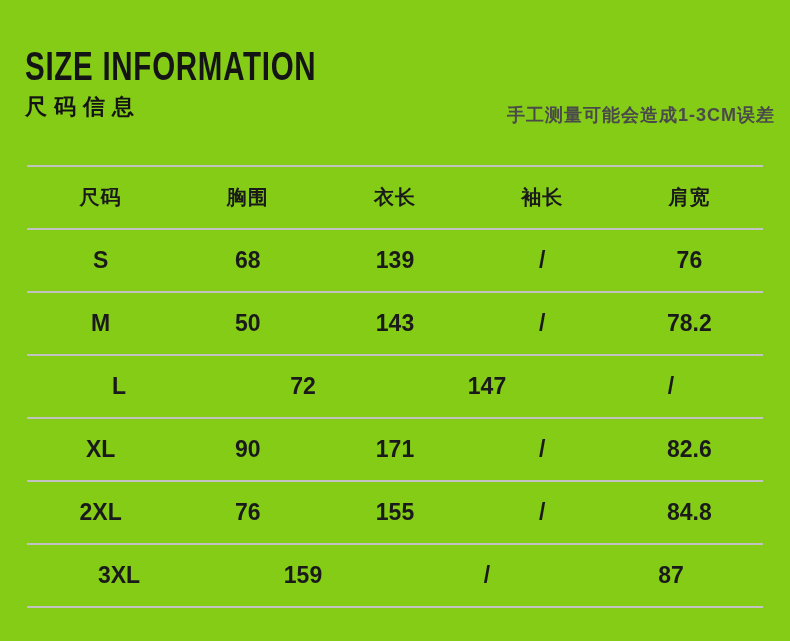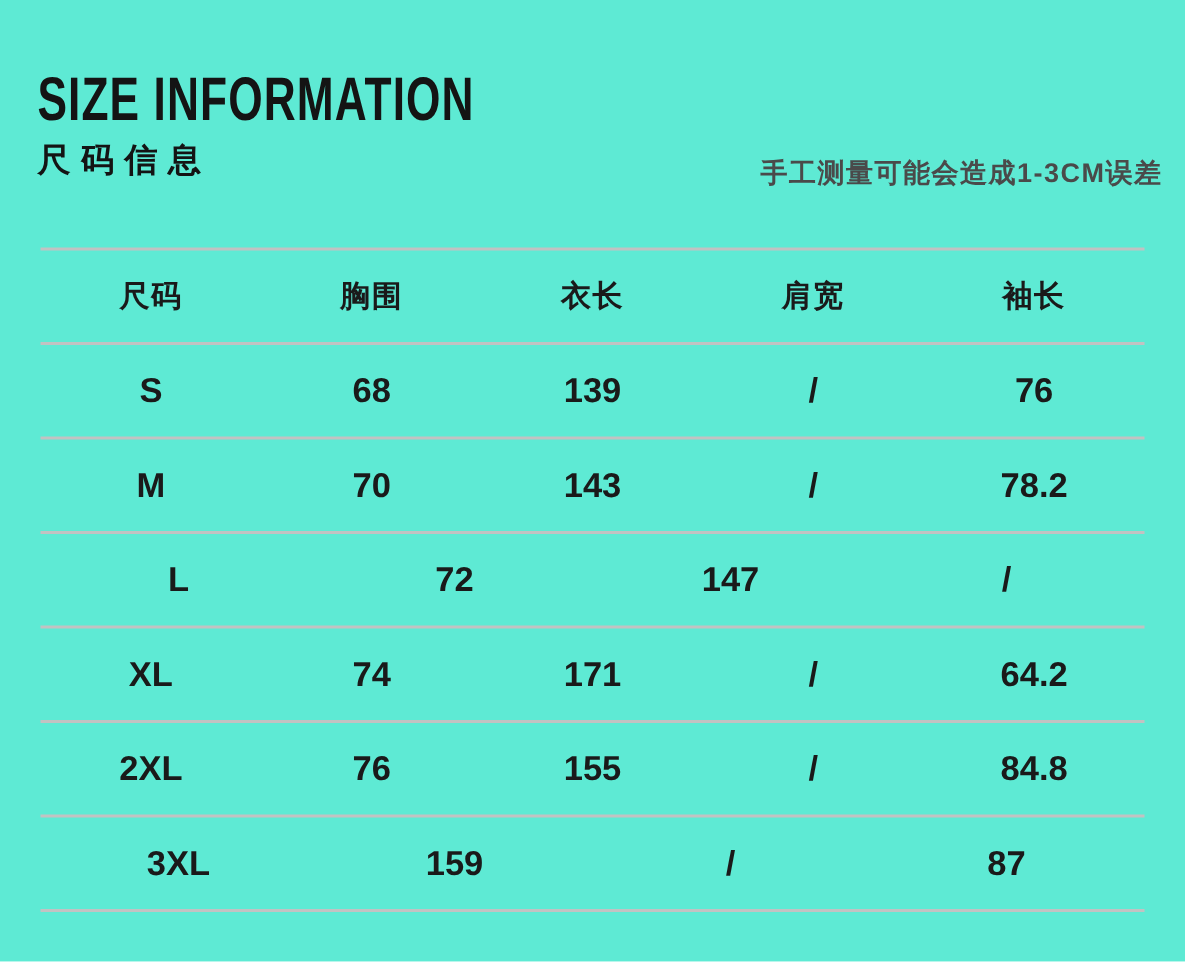--- a/index.html
+++ b/index.html
@@ -5,21 +5,21 @@
   html, body {
     margin: 0;
     padding: 0;
     background: #ffffff;
     font-family: "Liberation Sans", sans-serif;
   }
   .page {
     position: relative;
     width: 790px;
     height: 641px;
-    background: #5eead4;
+    background: #84cc16;
     overflow: hidden;
   }
   
   .titles {
     position: absolute;
     left: 25px;
     top: 46px;
   }
   .title-en {
     display: inline-block;
@@ -93,53 +93,53 @@
   </div>
 
   <div class="note">手工测量可能会造成1-3CM误差</div>
 
   <div class="size-table">
 
     <div class="row head">
       <div class="cell">尺码</div>
       <div class="cell">胸围</div>
       <div class="cell">衣长</div>
+      <div class="cell">袖长</div>
       <div class="cell">肩宽</div>
-      <div class="cell">袖长</div>
     </div>
 
     <div class="row data">
       <div class="cell">S</div>
       <div class="cell">68</div>
       <div class="cell">139</div>
       <div class="cell">/</div>
       <div class="cell">76</div>
     </div>
 
     <div class="row data">
       <div class="cell">M</div>
-      <div class="cell">70</div>
+      <div class="cell">50</div>
       <div class="cell">143</div>
       <div class="cell">/</div>
       <div class="cell">78.2</div>
     </div>
 
     <div class="row data">
       <div class="cell">L</div>
       <div class="cell">72</div>
       <div class="cell">147</div>
       <div class="cell">/</div>
     </div>
 
     <div class="row data">
       <div class="cell">XL</div>
-      <div class="cell">74</div>
+      <div class="cell">90</div>
       <div class="cell">171</div>
       <div class="cell">/</div>
-      <div class="cell">64.2</div>
+      <div class="cell">82.6</div>
     </div>
 
     <div class="row data">
       <div class="cell">2XL</div>
       <div class="cell">76</div>
       <div class="cell">155</div>
       <div class="cell">/</div>
       <div class="cell">84.8</div>
     </div>
 

